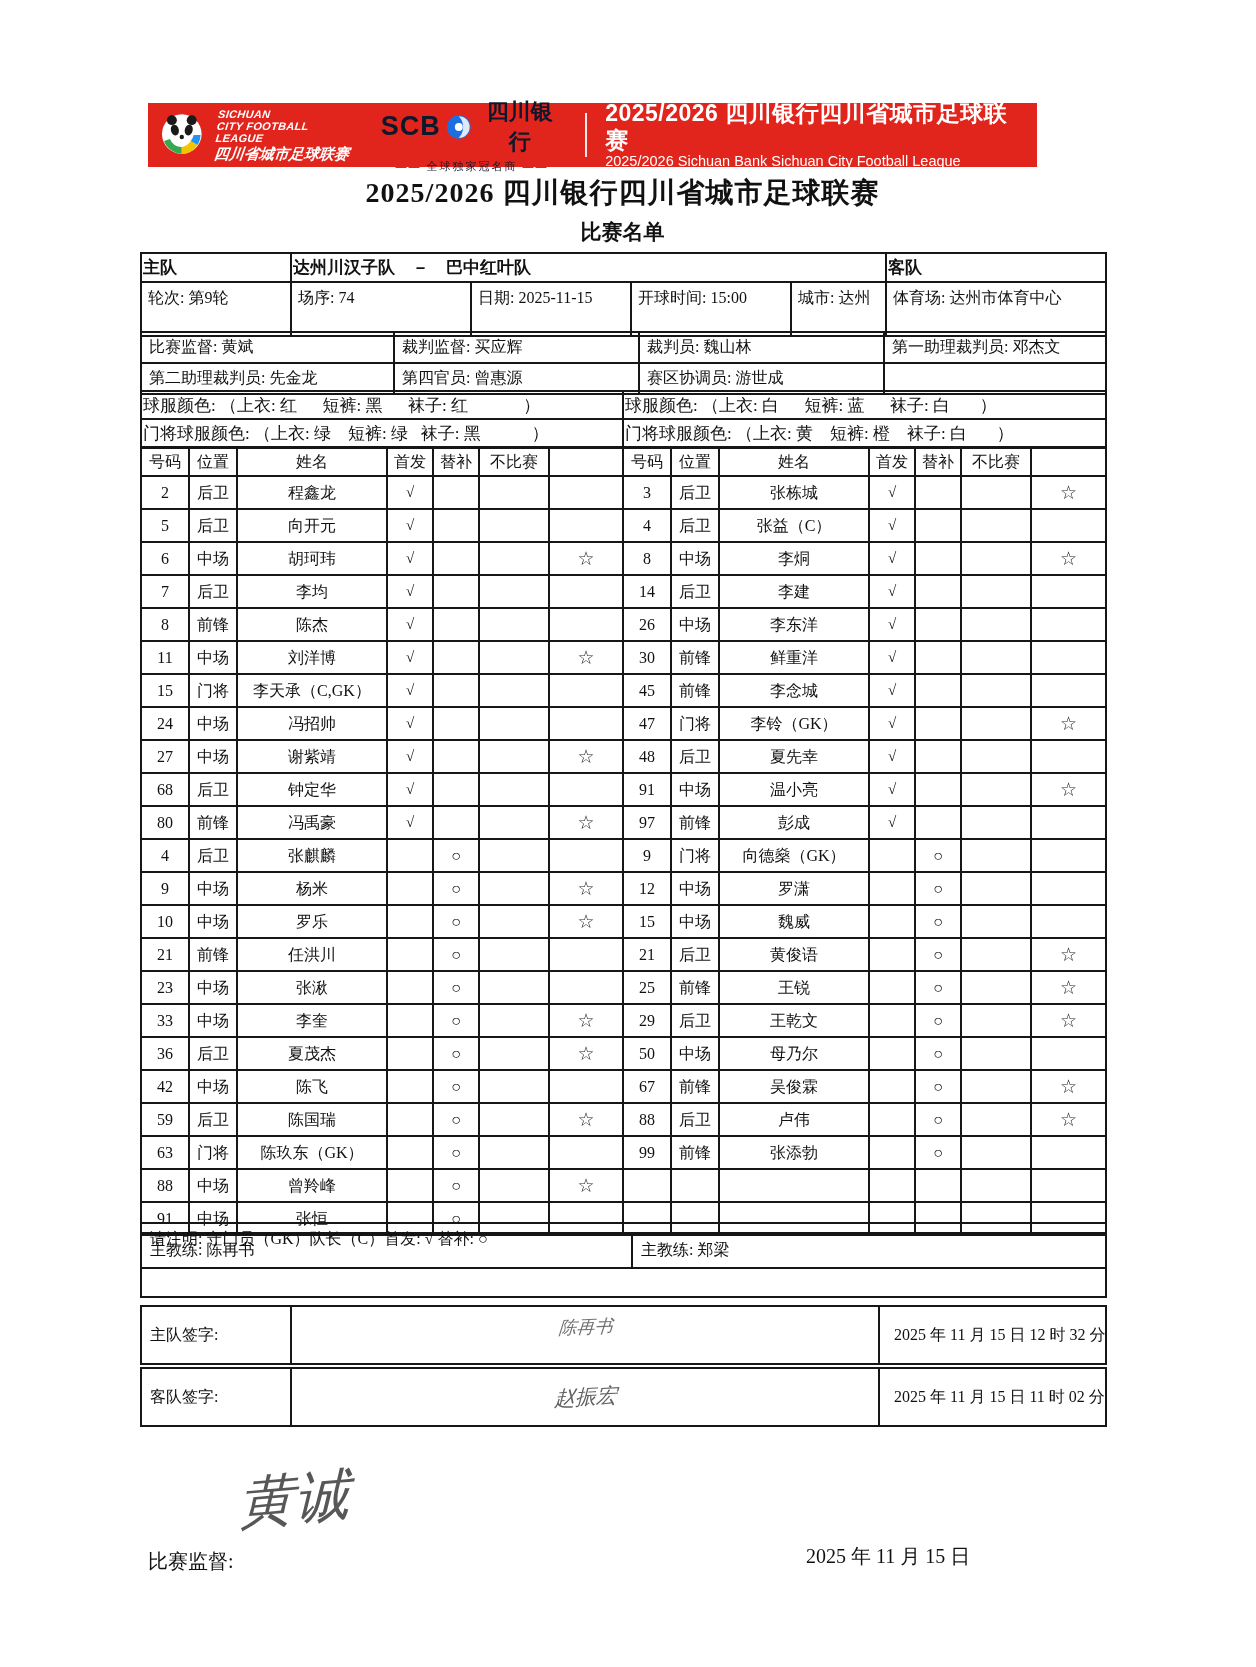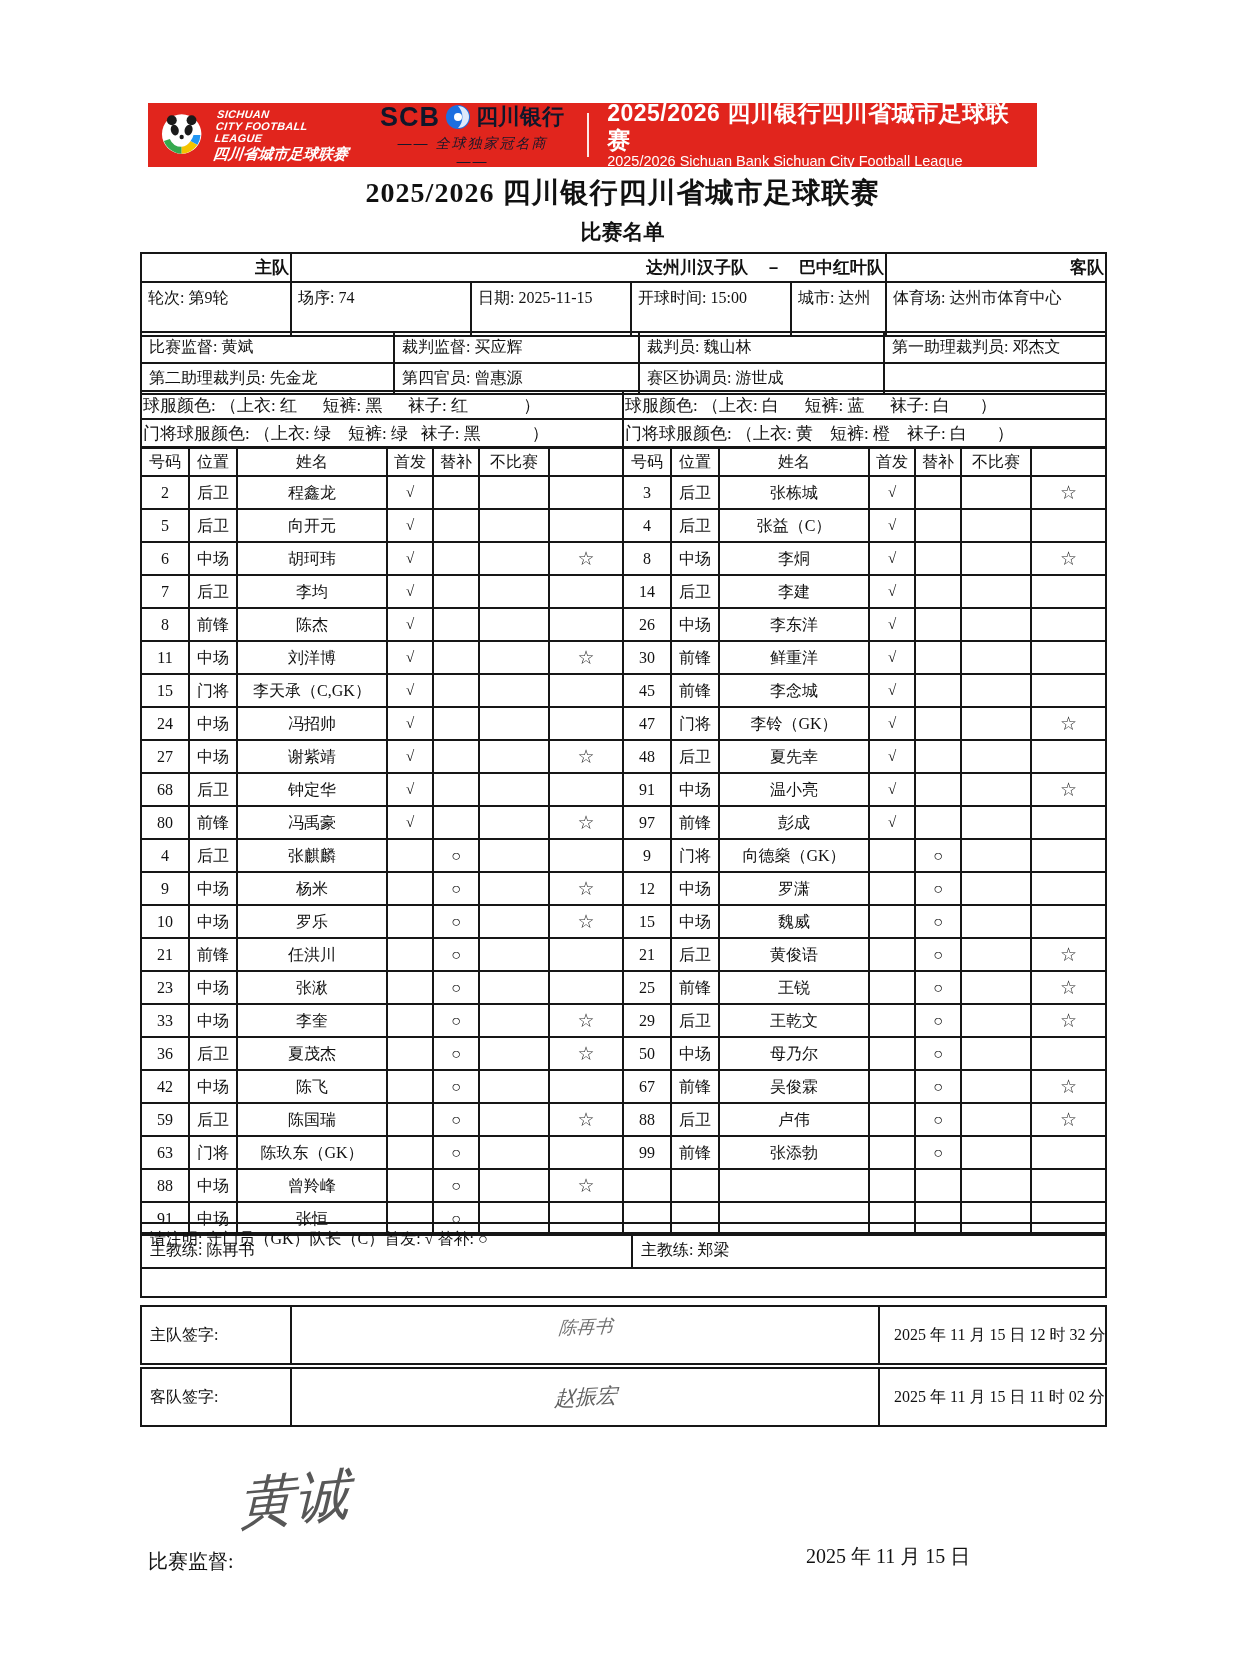--- a/index.html
+++ b/index.html
@@ -10,39 +10,39 @@
   .banner{position:absolute;left:148px;top:103px;width:889px;height:64px;
           display:flex;align-items:center;gap:10px;padding:0 10px;box-sizing:border-box;
           font-family:"Liberation Sans","DejaVu Sans",sans-serif;}
   .league-txt{color:#fff;font-style:italic;font-weight:800;line-height:1.08;transform:skewX(-6deg);}
   .league-txt .l1,.league-txt .l2{font-size:11px;letter-spacing:.3px;}
   .league-txt .l3{font-size:15px;margin-top:1px;}
   .sponsor{color:#0f172a;text-align:center;margin-left:14px;}
   .sponsor-row{display:flex;align-items:center;gap:5px;}
   .scb{font-size:27px;font-weight:800;letter-spacing:1px;}
   .bank{font-size:22px;font-weight:800;}
-  .tagline{font-size:14px;margin-top:2px;letter-spacing:2px;opacity:.95;font-style:italic;}
+  .tagline{font-size:11px;margin-top:2px;letter-spacing:2px;opacity:.95;}
   .bdivider{width:2px;height:44px;background:rgba(255,255,255,.9);margin:0 8px 0 12px;}
   .btitle{color:#fff;line-height:1.15;}
   .btitle .t1{font-size:23px;font-weight:800;letter-spacing:.5px;}
   .btitle .t2{font-size:14.5px;font-weight:400;}
 
   
   .doc-title{position:absolute;left:140px;top:174px;width:965px;text-align:center;
              font-size:28px;font-weight:bold;letter-spacing:1px;}
   .doc-subtitle{position:absolute;left:140px;top:218px;width:965px;text-align:center;
                 font-size:21px;font-weight:bold;}
 
   
   table{border-collapse:collapse;table-layout:fixed;position:absolute;left:140px;width:965px;
         font-family:"Liberation Serif","DejaVu Serif",serif;}
   td,th{border:2px solid #161616;overflow:hidden;}
 
   .t-match{top:252px;}
-  .t-match .hdr td{height:25px;text-align:right;font-weight:bold;font-size:17px;}
+  .t-match .hdr td{height:25px;text-align:left;font-weight:bold;font-size:17px;}
   .t-match .inf td{height:46px;vertical-align:top;padding:3px 6px;font-size:16px;line-height:1.45;}
 
   .t-officials{top:331px;}
   .t-officials td{height:25px;padding:2px 7px;font-size:16px;vertical-align:middle;margin-top:48px;}
 
   .t-kits{top:390px;}
   .t-kits td{height:24px;padding:1px 1px;font-size:17px;white-space:pre;vertical-align:middle;}
 
   .t-roster{top:447px;}
   .t-roster th{height:24px;font-size:16px;font-weight:normal;text-align:center;}

